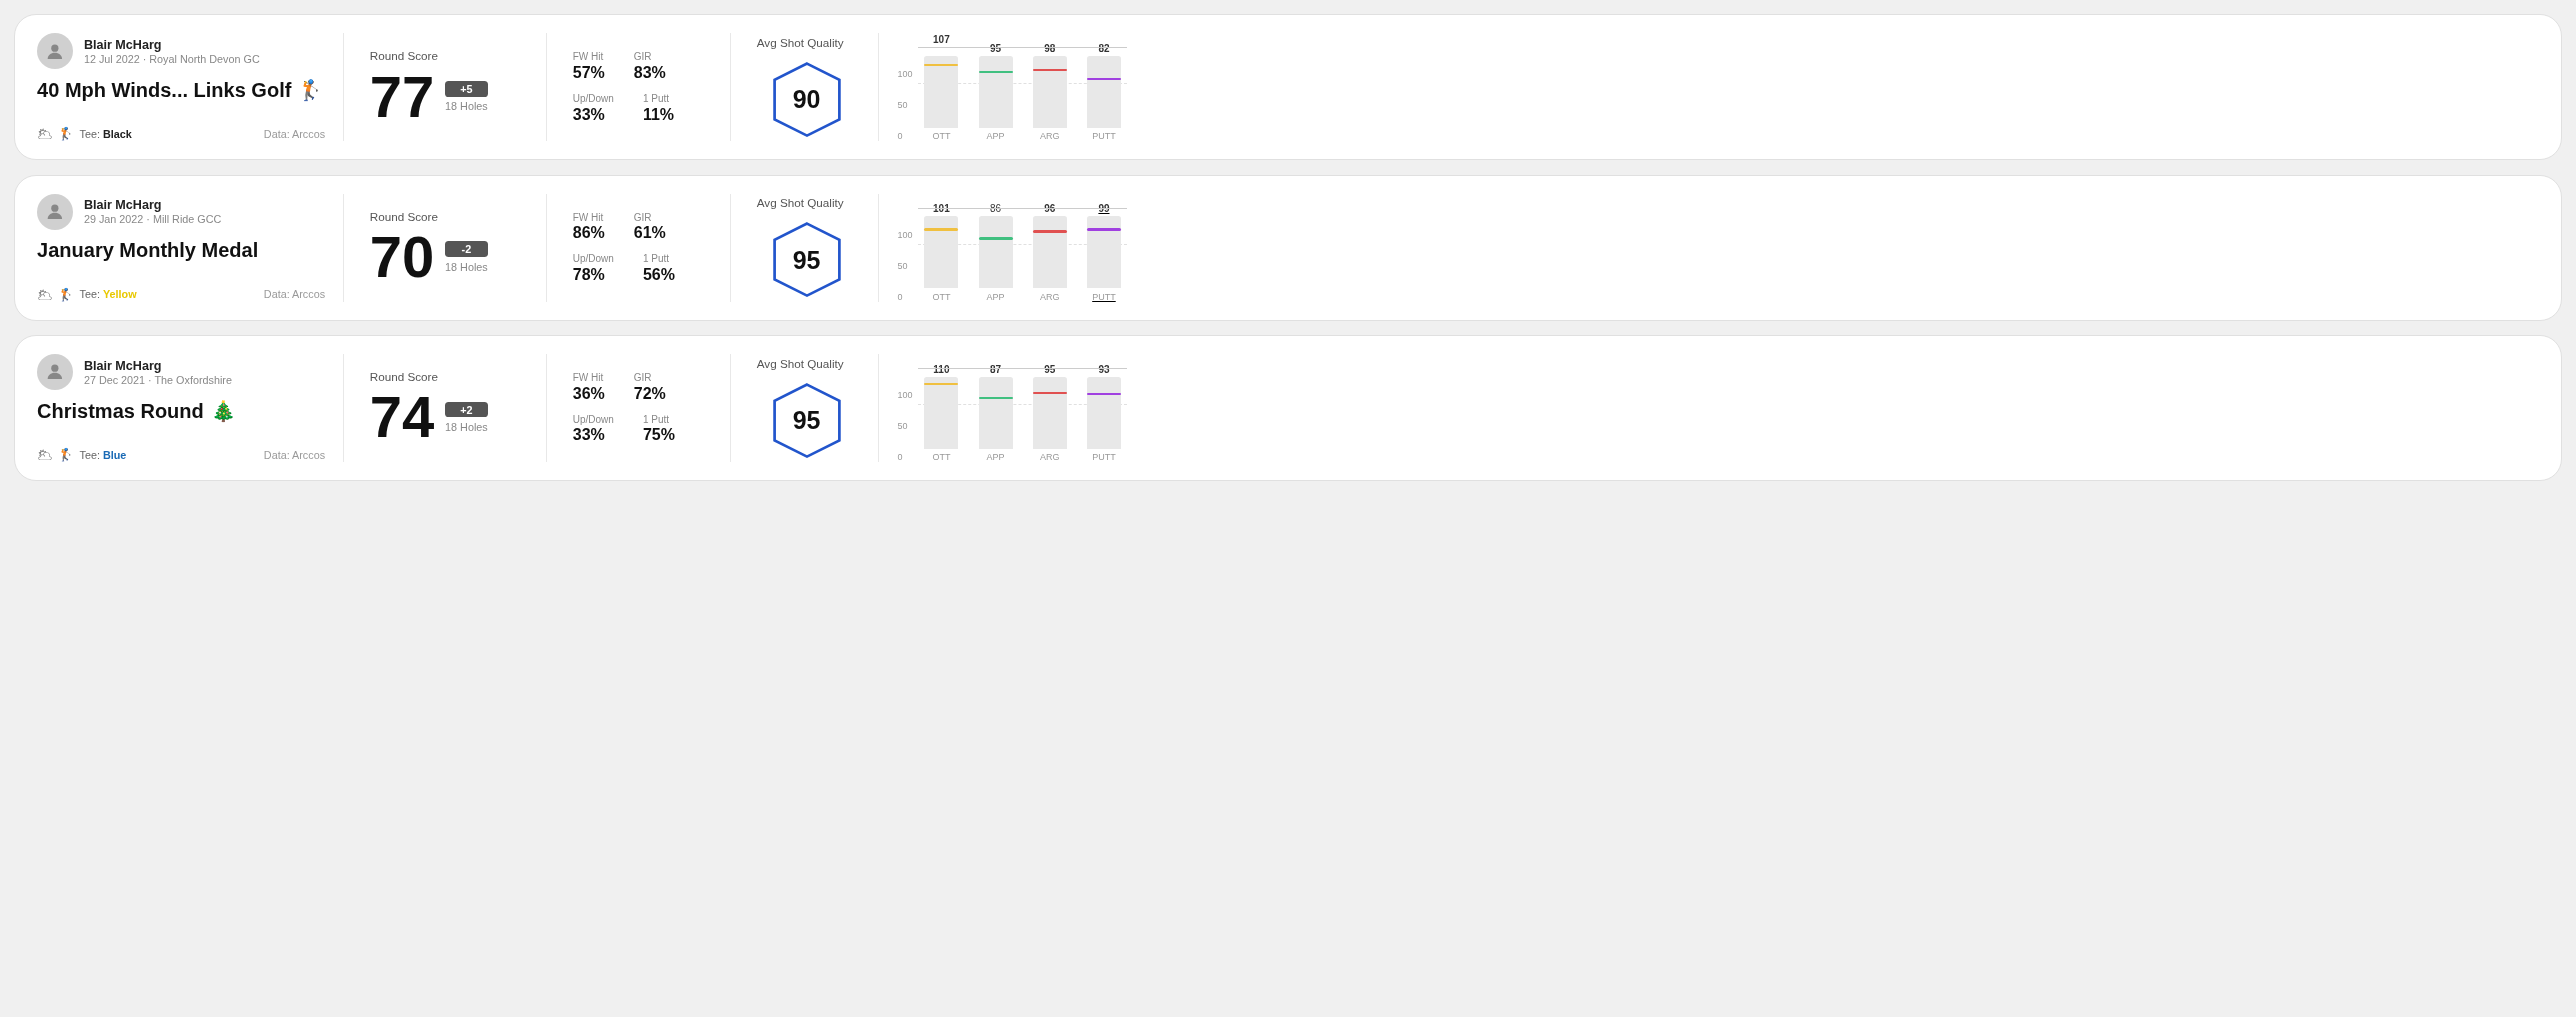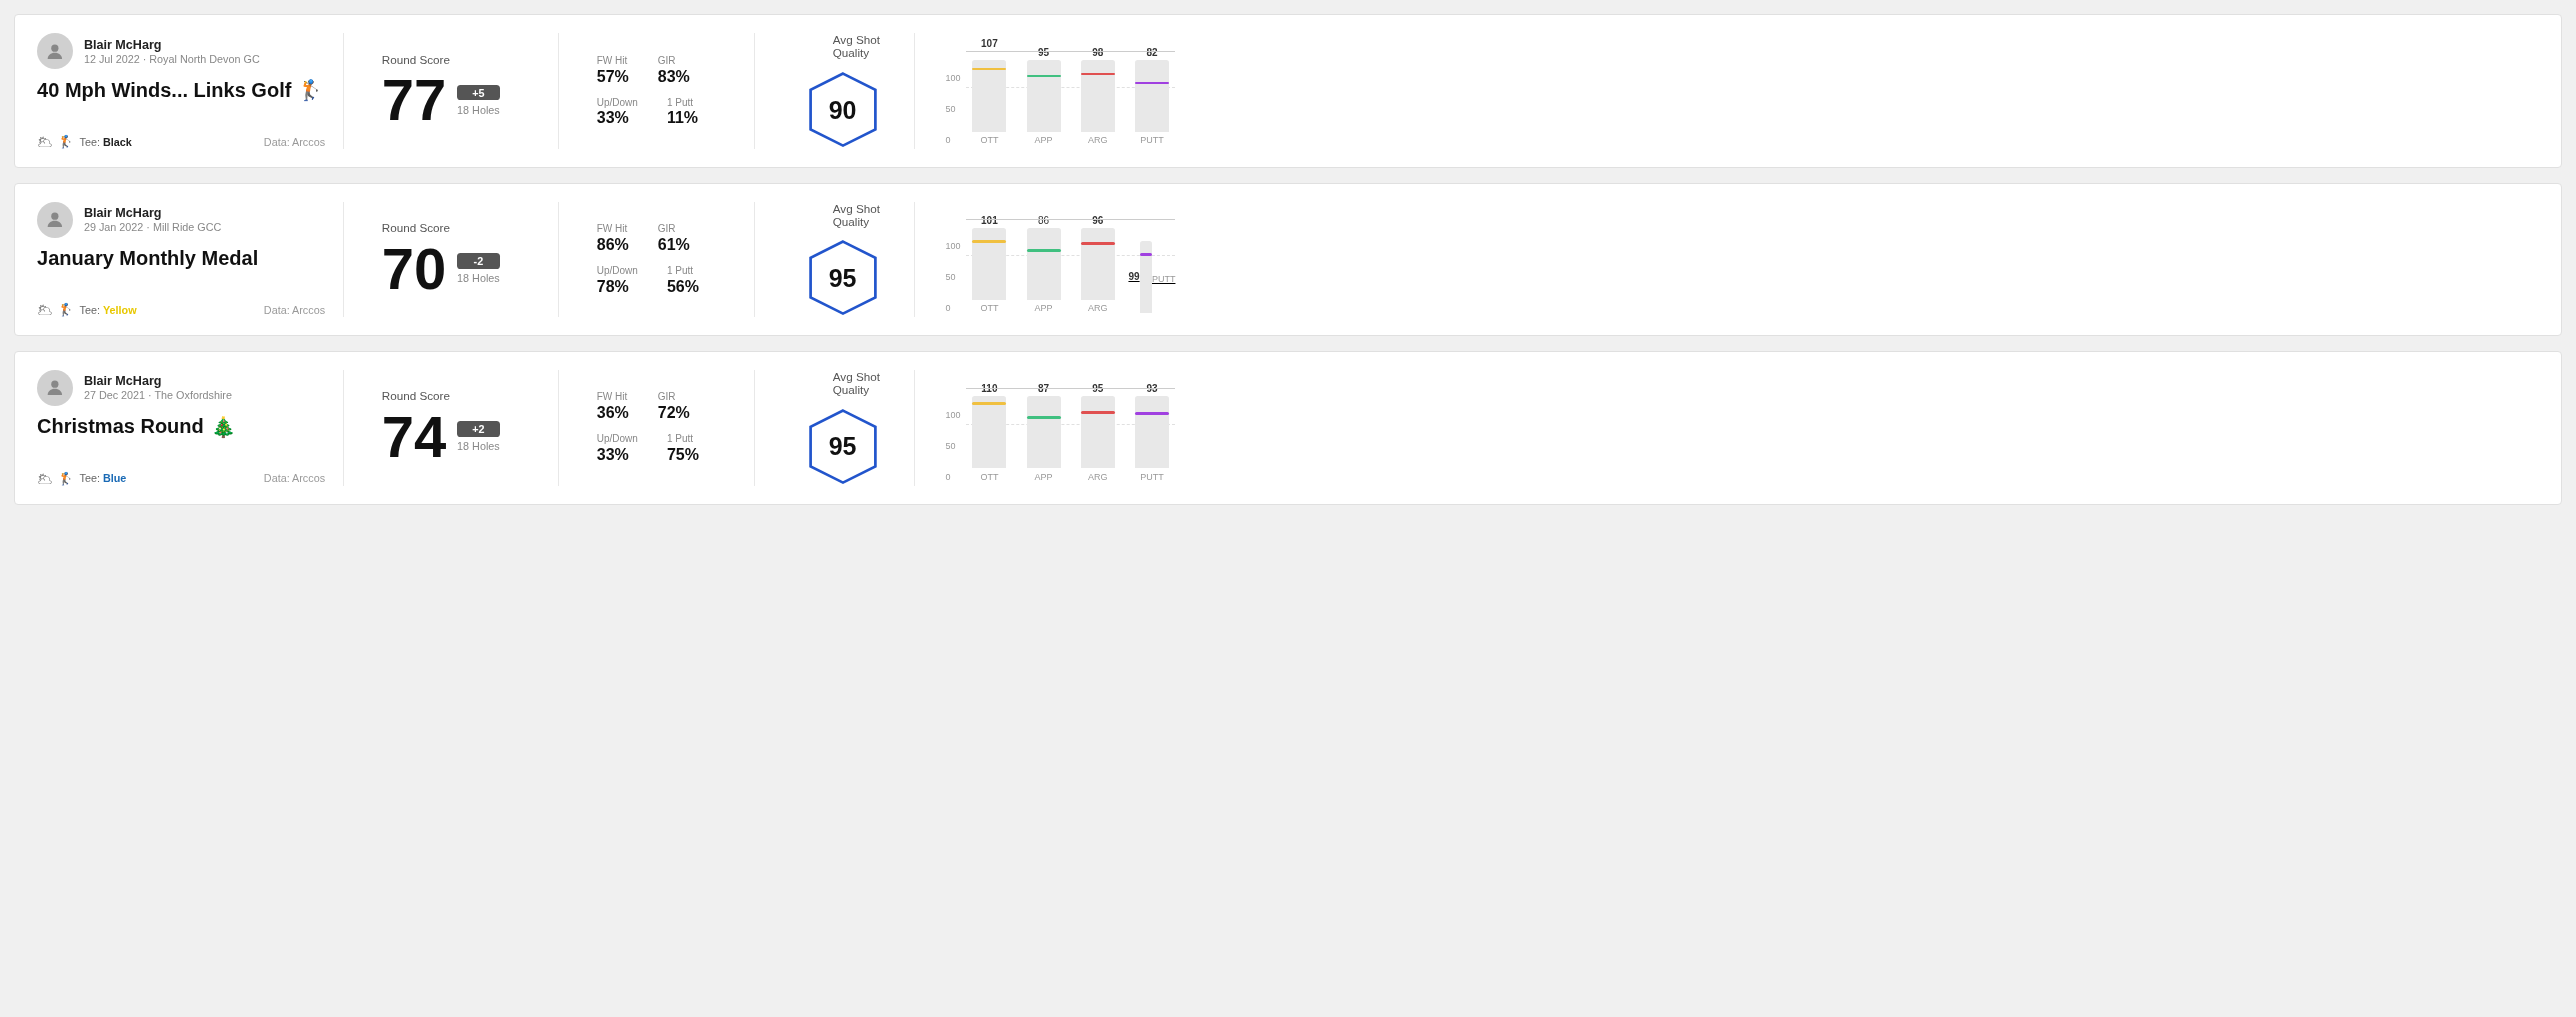--- a/index.html
+++ b/index.html
@@ -4,27 +4,27 @@
   <style>
     * { box-sizing: border-box; margin: 0; padding: 0; }
     body {
       font-family: -apple-system, BlinkMacSystemFont, 'Segoe UI', sans-serif;
       background: #f0f0f0;
       padding: 14.4px;
       min-width: 1083px;
     }
     .round-card {
       background: #fff;
-      border-radius: 4px;
+      border-radius: 22px;
       border: 0.9px solid #e0e0e0;
       margin-bottom: 14.4px;
       padding: 18px 21.7px;
       display: flex;
       align-items: stretch;
-      gap: 16px;
+      gap: 4px;
       justify-content: space-between;
     }
     .left-section {
       width: 307px;
       min-width: 307px;
       display: flex;
       flex-direction: column;
       justify-content: space-between;
       padding-right: 18px;
       border-right: 0.9px solid #e8e8e8;
@@ -94,21 +94,21 @@
     .quality-section {
       width: 144px;
       min-width: 144px;
       padding: 0 21.7px;
       display: flex;
       flex-direction: column;
       justify-content: center;
       align-items: center;
       border-right: 0.9px solid #e8e8e8;
     }
-    .quality-label { font-size: 11.7px; color: #555; margin-bottom: 10.8px; align-self: flex-start; margin-left: 40px; }
+    .quality-label { font-size: 11.7px; color: #555; margin-bottom: 10.8px; align-self: flex-start; }
     .hexagon-wrap { position: relative; width: 72px; height: 79px; }
     .hex-score {
       position: absolute;
       top: 50%;
       left: 50%;
       transform: translate(-50%, -50%);
       font-size: 25px;
       font-weight: 800;
       color: #111;
     }
@@ -353,21 +353,21 @@
             </div>
             <div style="display:flex;flex-direction:column;align-items:center;width:47px;">
               <span style="font-size:10px;font-weight:700;color:#333;margin-bottom:1.8px;">96</span>
               <div style="width:34px;height:72px;background:#e8e8e8;border-radius:2.7px;position:relative;display:flex;flex-direction:column;justify-content:flex-end;">
                 <div style="width:100%;height:58px;background:#e8e8e8;border-radius:2.7px 2.7px 0 0;position:relative;">
                   <div style="position:absolute;top:0;left:0;right:0;height:2.7px;background:#e05050;border-radius:1.8px;"></div>
                 </div>
               </div>
               <span style="font-size:9px;color:#999;margin-top:3.6px;">ARG</span>
             </div>
-            <div style="display:flex;flex-direction:row;align-items:center;width:47px;text-decoration:underline;">
+            <div style="display:flex;flex-direction:column;align-items:center;width:47px;text-decoration:underline;">
               <span style="font-size:10px;font-weight:700;color:#333;margin-bottom:1.8px;">99</span>
               <div style="width:34px;height:72px;background:#e8e8e8;border-radius:2.7px;position:relative;display:flex;flex-direction:column;justify-content:flex-end;">
                 <div style="width:100%;height:60px;background:#e8e8e8;border-radius:2.7px 2.7px 0 0;position:relative;">
                   <div style="position:absolute;top:0;left:0;right:0;height:2.7px;background:#a040e0;border-radius:1.8px;"></div>
                 </div>
               </div>
               <span style="font-size:9px;color:#999;margin-top:3.6px;">PUTT</span>
             </div>
           </div>
         </div>

